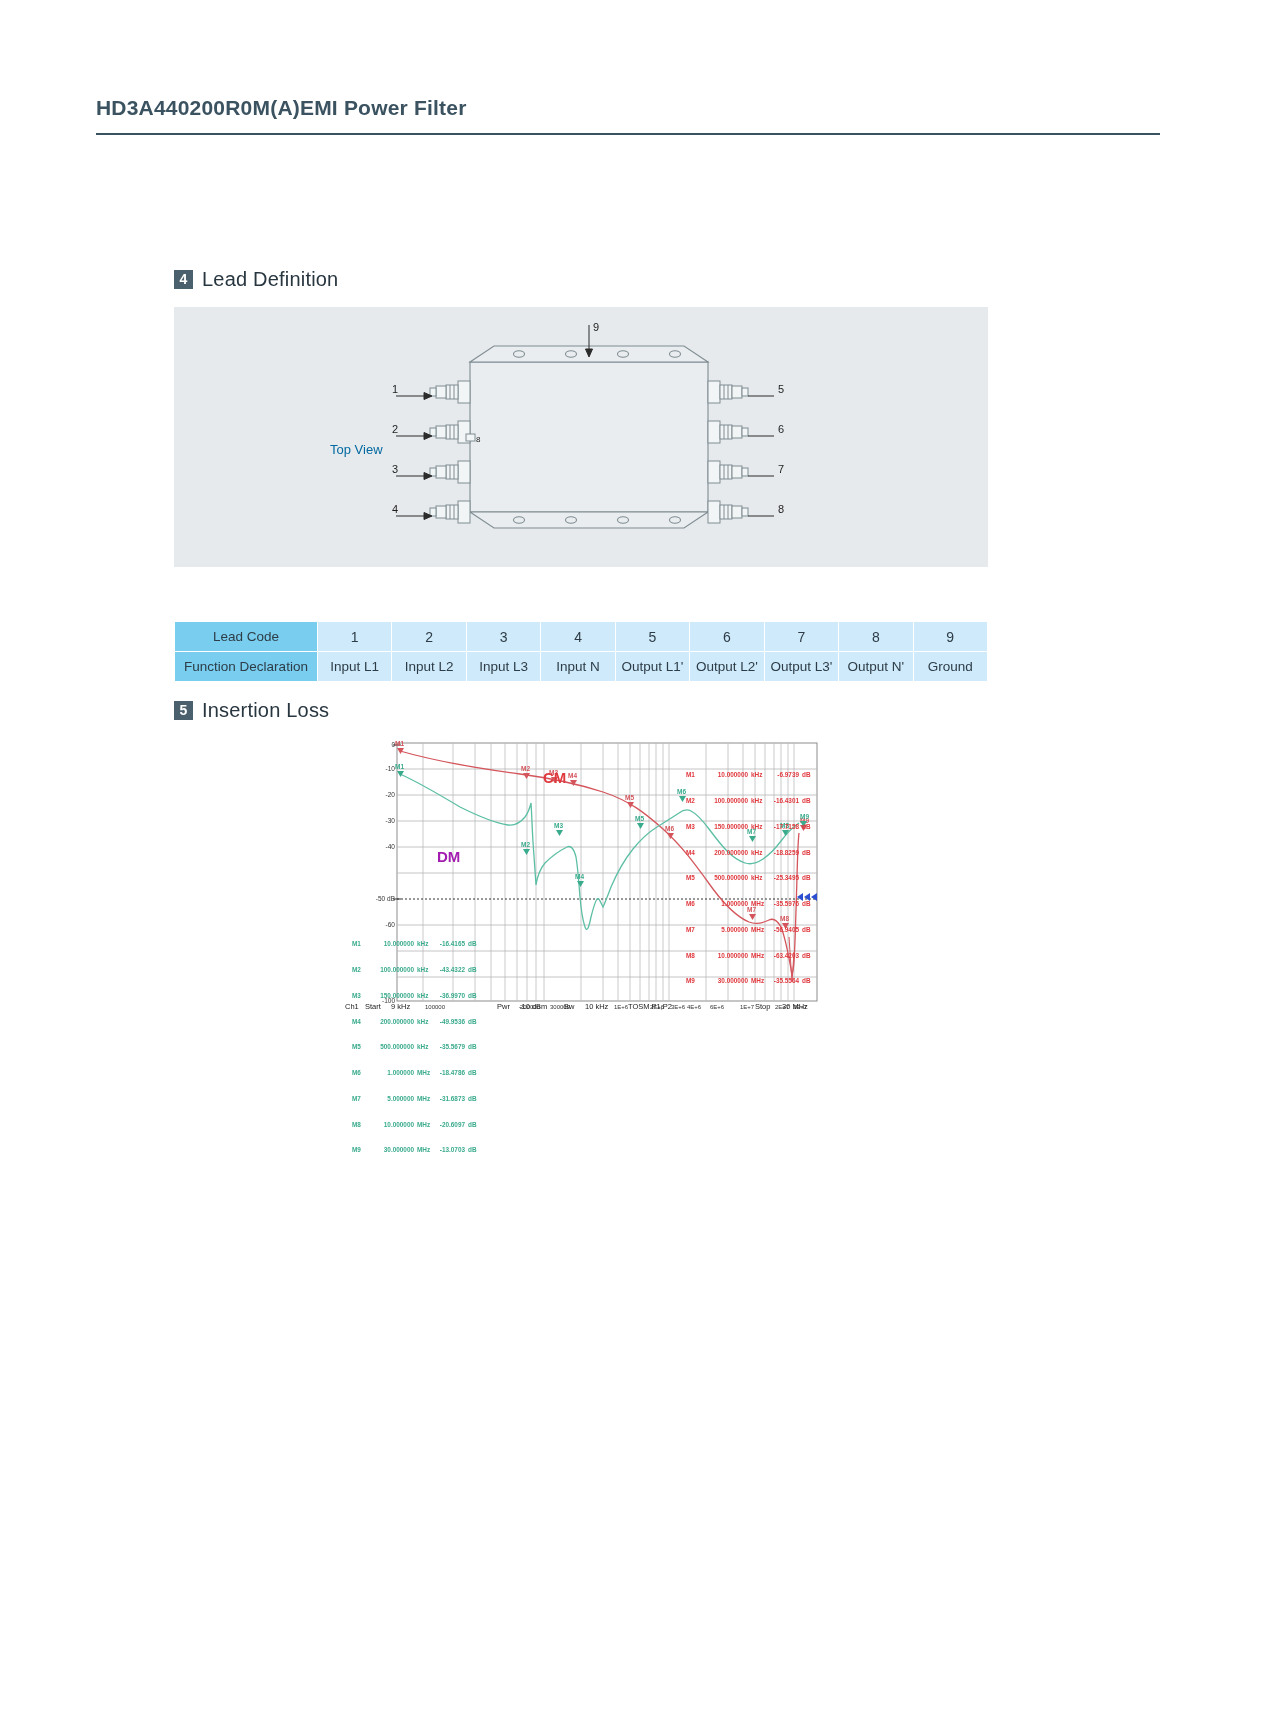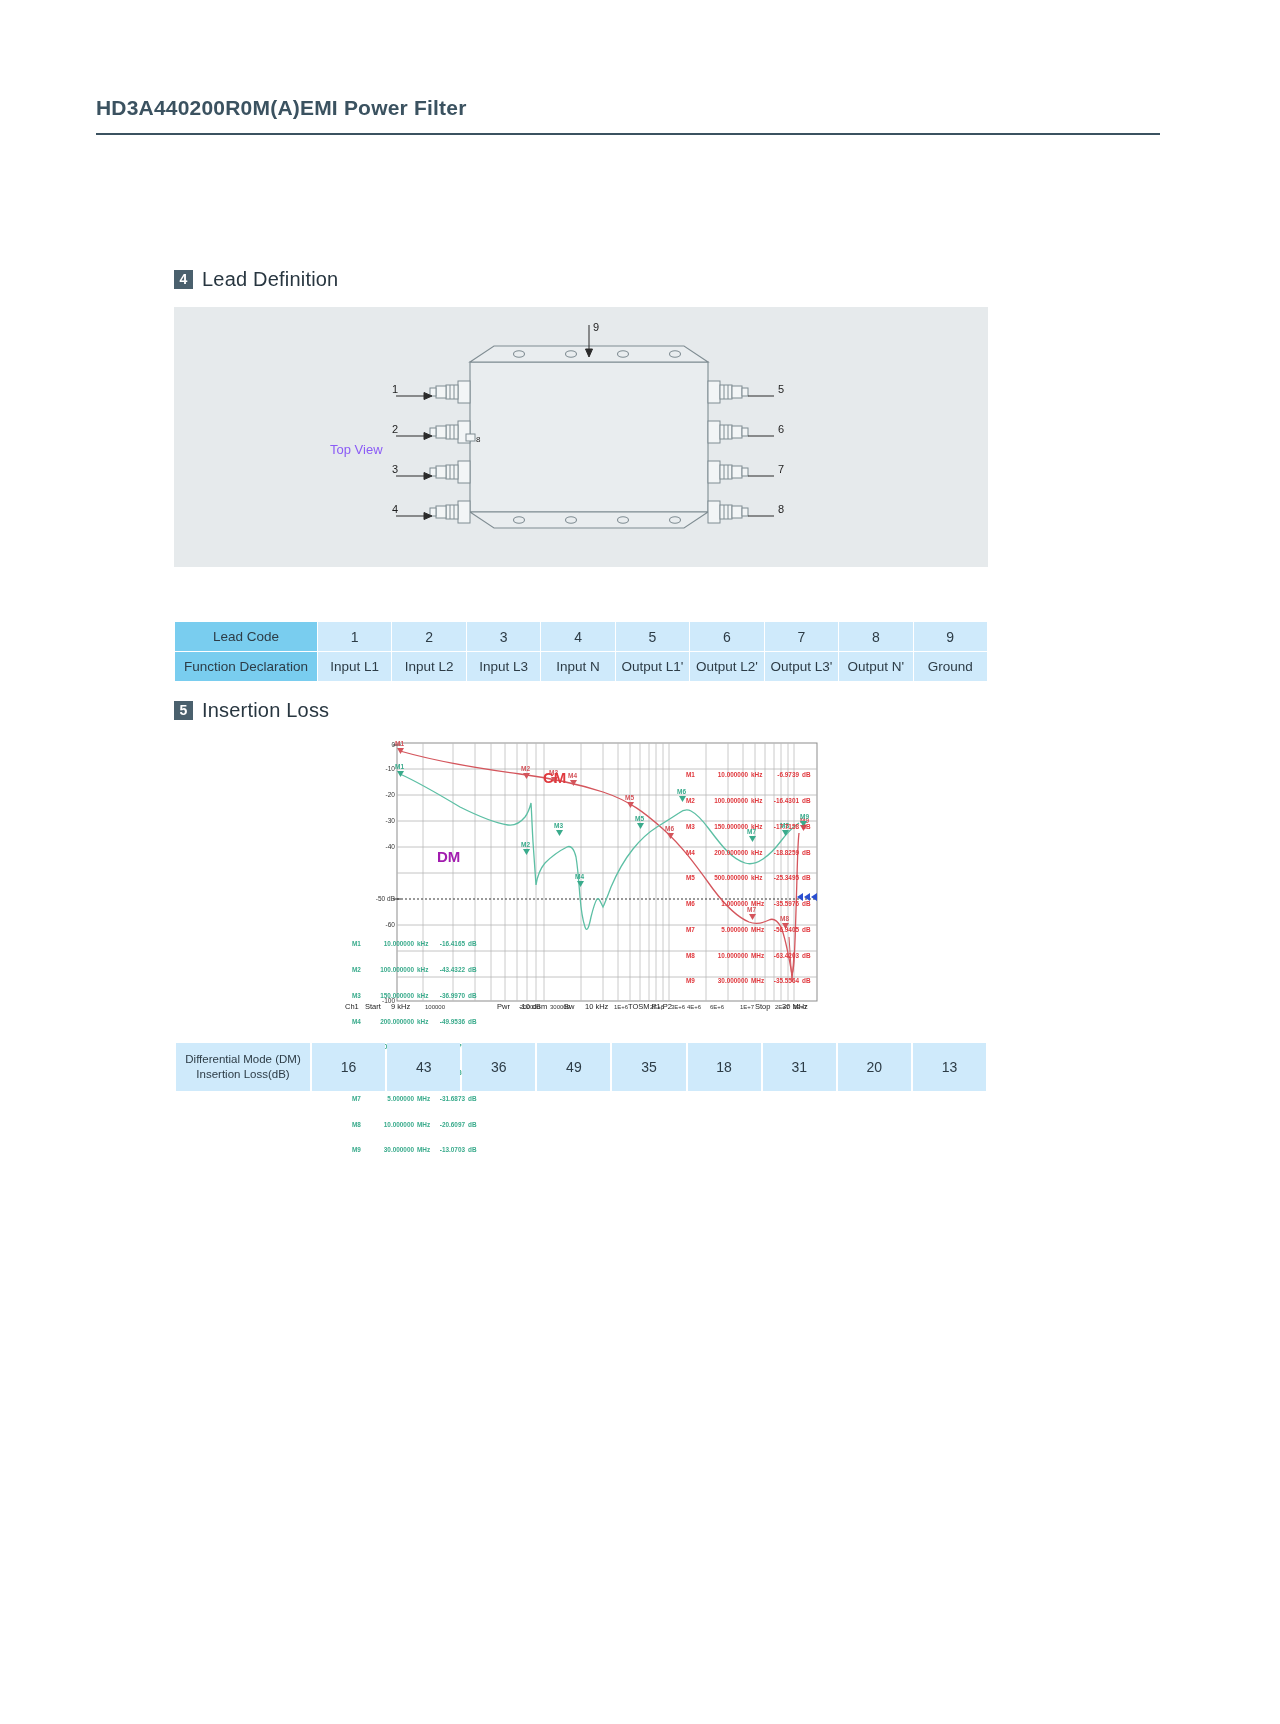--- a/index.html
+++ b/index.html
@@ -10,21 +10,21 @@
   .doc-title{position:absolute;left:96px;top:96px;font-size:21px;font-weight:bold;color:#3b5260;letter-spacing:.2px;}
   .title-rule{position:absolute;left:96px;top:133px;width:1064px;height:2px;background:#3b5260;}
 
   
   .section-head{position:absolute;display:flex;align-items:center;gap:9px;}
   .sec-badge{width:19px;height:19px;background:#4a606d;color:#fff;font-size:14px;line-height:19px;text-align:center;font-weight:600;}
   .sec-label{font-size:20px;color:#283640;letter-spacing:.2px;}
 
   
   .lead-panel{position:absolute;left:174px;top:307px;width:814px;height:260px;background:#e6eaec;}
-  .topview-label{position:absolute;left:330px;top:442px;font-size:13px;color:#8b5cf6;}
+  .topview-label{position:absolute;left:330px;top:442px;font-size:13px;color:#0369a1;}
 
   .dg{position:absolute;left:174px;top:307px;width:814px;height:260px;}
 
   
   .lead-table{position:absolute;left:174px;top:575px;width:814px;border-collapse:collapse;table-layout:fixed;margin-top:46px;}
   .lead-table td{border:1px solid #ffffff;height:29px;text-align:center;font-size:13.5px;color:#2d3c46;background:#cfeafb;padding:0 2px;white-space:nowrap;}
   .lead-table td.rowhead{background:#79cdef;width:138px;font-size:13.5px;}
   .lead-table td.codecell{font-size:14px;}
 
   
@@ -417,28 +417,16 @@
     <span class="cf-item" style="left:174px;">-10 dBm</span>
     <span class="cf-item" style="left:219px;">Bw</span>
     <span class="cf-item" style="left:240px;">10 kHz</span>
     <span class="cf-item" style="left:283px;">TOSM P1,P2</span>
     <span class="cf-item" style="left:410px;">Stop</span>
     <span class="cf-item" style="left:437px;">30 MHz</span>
   </div>
 
   <table class="loss-table">
     <tbody>
-    <tr>
-      <td class="rowhead two">Differential Mode (DM) Insertion Loss(dB)</td>
-      <td>16</td>
-      <td>43</td>
-      <td>36</td>
-      <td>49</td>
-      <td>35</td>
-      <td>18</td>
-      <td>31</td>
-      <td>20</td>
-      <td>13</td>
-    </tr>
   </tbody>
     </table>
 
 </div>
 
 </body></html>

